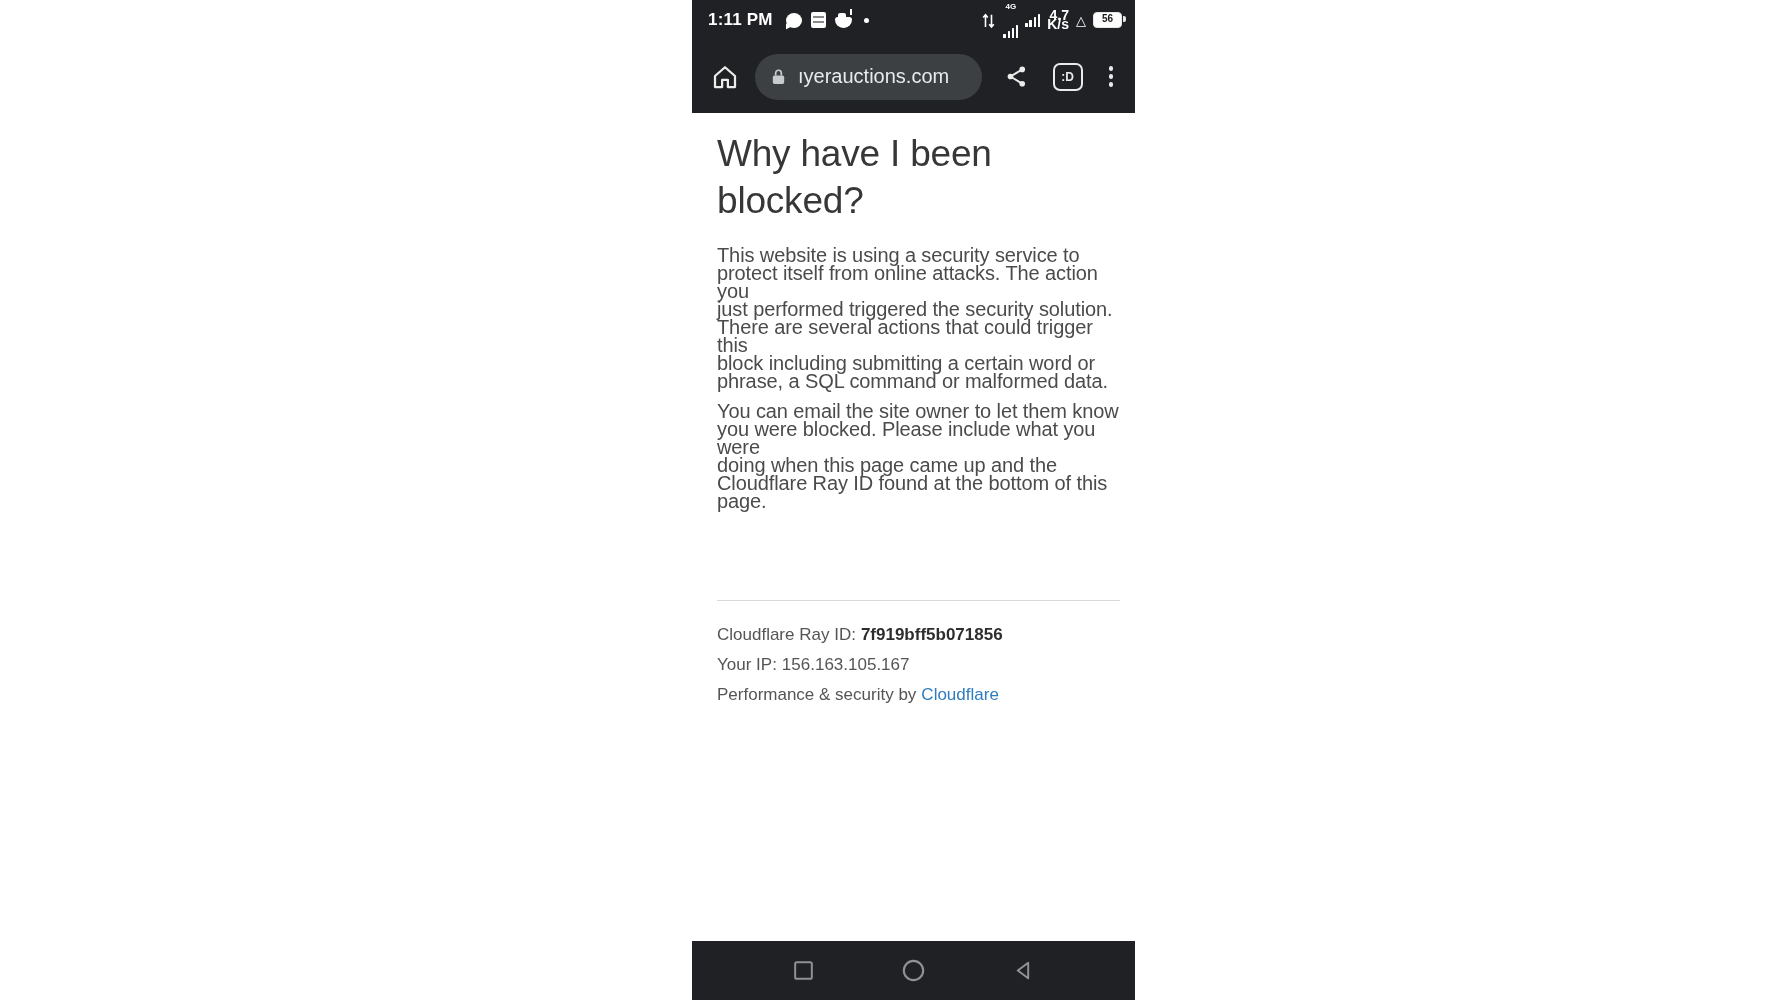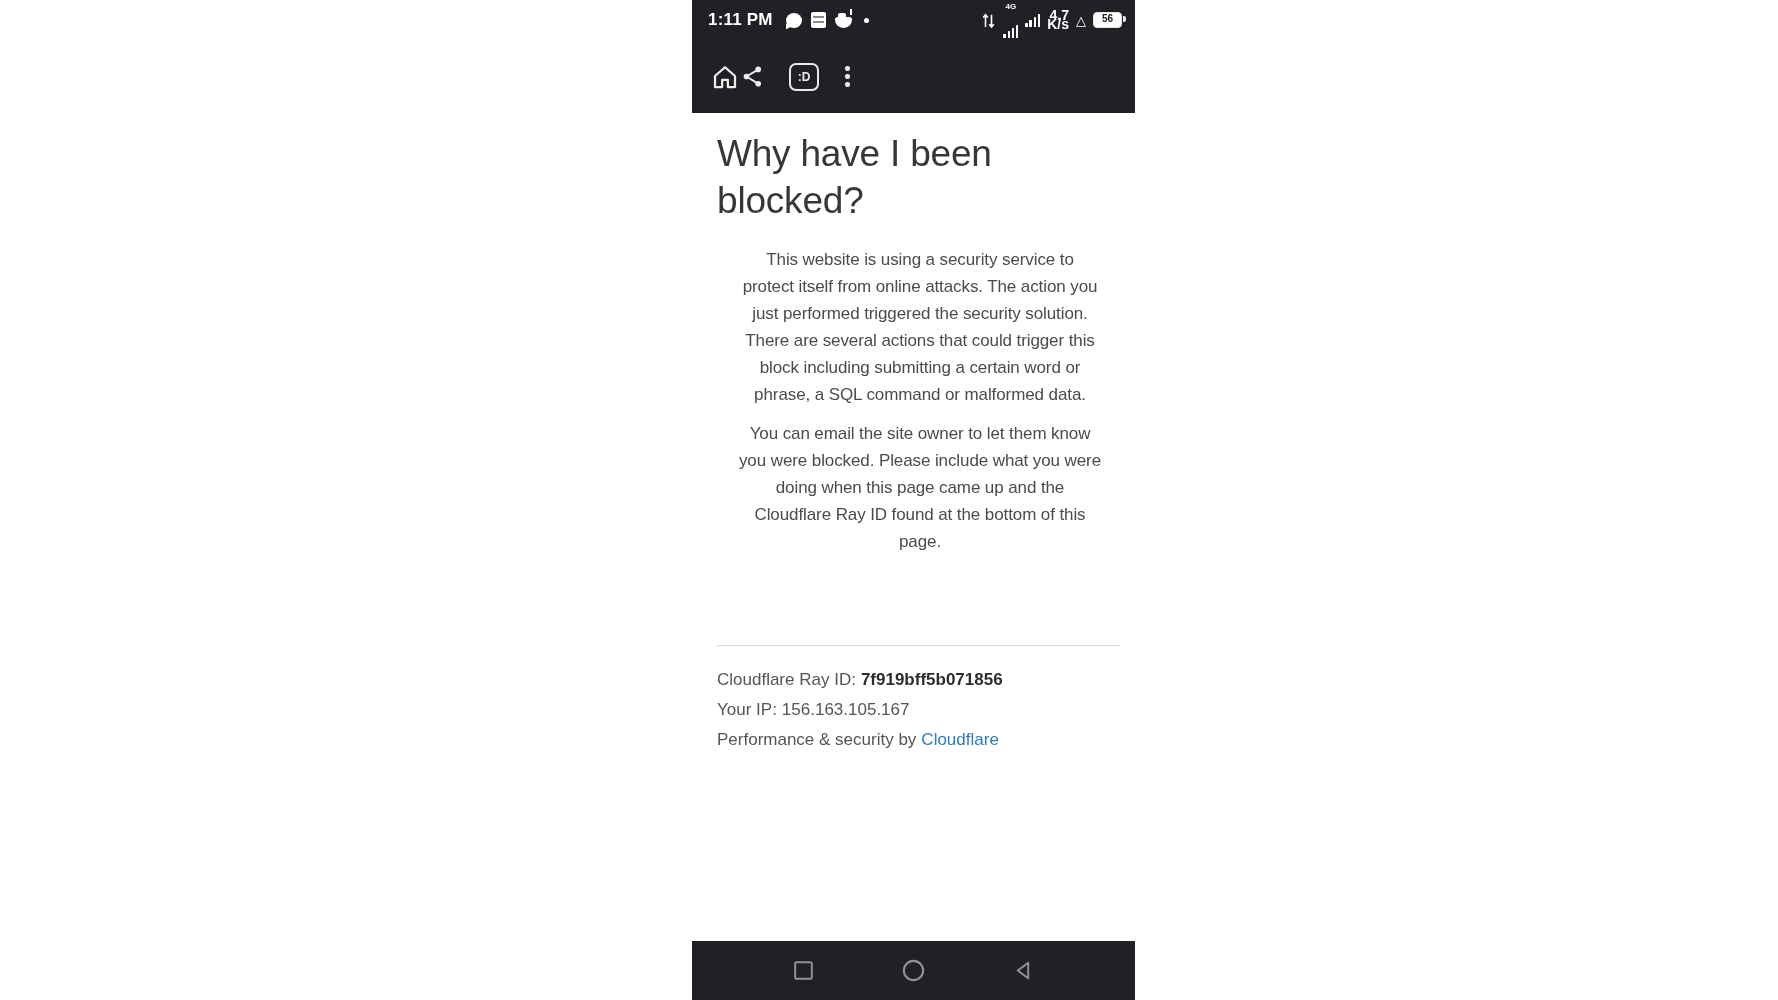--- a/index.html
+++ b/index.html
@@ -59,21 +59,21 @@
   .iconbtn{cursor:pointer;display:flex;align-items:center;}
 
   
   .content{padding:17px 12px 0 25px;}
   .content h1{
     font-size:37px;line-height:47px;font-weight:400;color:#373737;margin:0;
     white-space:pre-line;letter-spacing:-0.2px;
   }
   .content h1.second{margin-top:56px;}
   .content p.body{
-    font-size:17px;line-height:27px;color:#4b4b4b;margin:22px 0 0;white-space:pre-line;letter-spacing:-0.1px;text-align:center;
+    font-size:20px;line-height:18px;color:#4b4b4b;margin:22px 0 0;white-space:pre-line;letter-spacing:-0.1px;
   }
   .content p.body.second{margin-top:12px;}
   .divider{border:none;border-top:1px solid #dadada;margin:90px 3px 0 0;}
   .pagefooter{margin-top:24px;}
   .pagefooter p{font-size:17px;line-height:20px;color:#555555;margin:0 0 10px;}
   .rayid{font-weight:700;color:#2d2d2d;margin-left:5px;}
   .ipval{margin-left:5px;}
   .cf-link{color:#2f7bbf;margin-left:5px;text-decoration:none;cursor:pointer;}
 
   
@@ -128,20 +128,27 @@
         </span>
       </div>
     </div>
 
     <div class="toolbar">
       <span class="iconbtn">
         <svg width="30" height="30" viewBox="0 0 24 24">
           <path d="M4 11.2 L12 4.2 L20 11.2 V20 H14.3 V14.2 H9.7 V20 H4 Z" fill="none" stroke="#ececec" stroke-width="1.8" stroke-linejoin="round"></path>
         </svg>
       </span>
+      <div class="urlpill">
+        <svg width="17" height="20" viewBox="0 0 24 26">
+          <rect x="4" y="11" width="16" height="12" rx="2.5" fill="#c7cbcf"></rect>
+          <path d="M8 11 V7.5 a4 4 0 0 1 8 0 V11" fill="none" stroke="#c7cbcf" stroke-width="2.4"></path>
+        </svg>
+        <span class="urltext">ıyerauctions.com</span>
+      </div>
       <span class="iconbtn">
         <svg width="25" height="25" viewBox="0 0 24 24">
           <path d="M6.2 12 L17.3 5.4 M6.2 12 L17.3 18.8" stroke="#ececec" stroke-width="1.9" fill="none"></path>
           <circle cx="6.2" cy="12" r="2.7" fill="#ececec"></circle>
           <circle cx="17.5" cy="5.2" r="2.7" fill="#ececec"></circle>
           <circle cx="17.5" cy="19" r="2.7" fill="#ececec"></circle>
         </svg>
       </span>
       <div class="tabbox">
         <span>:D</span>

